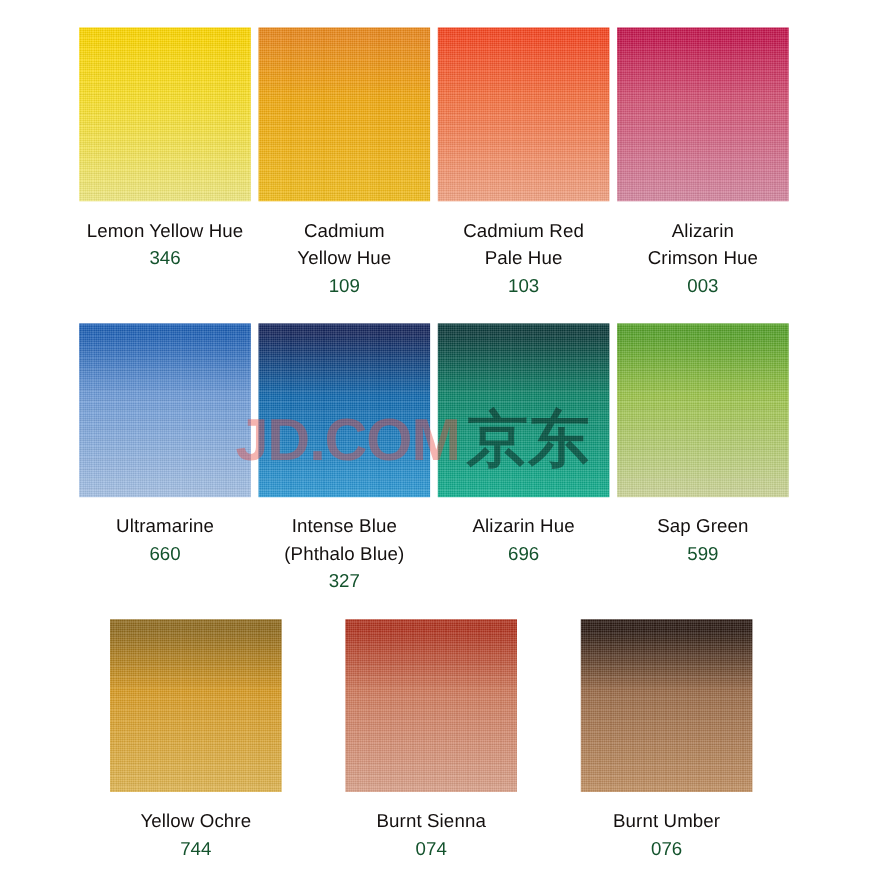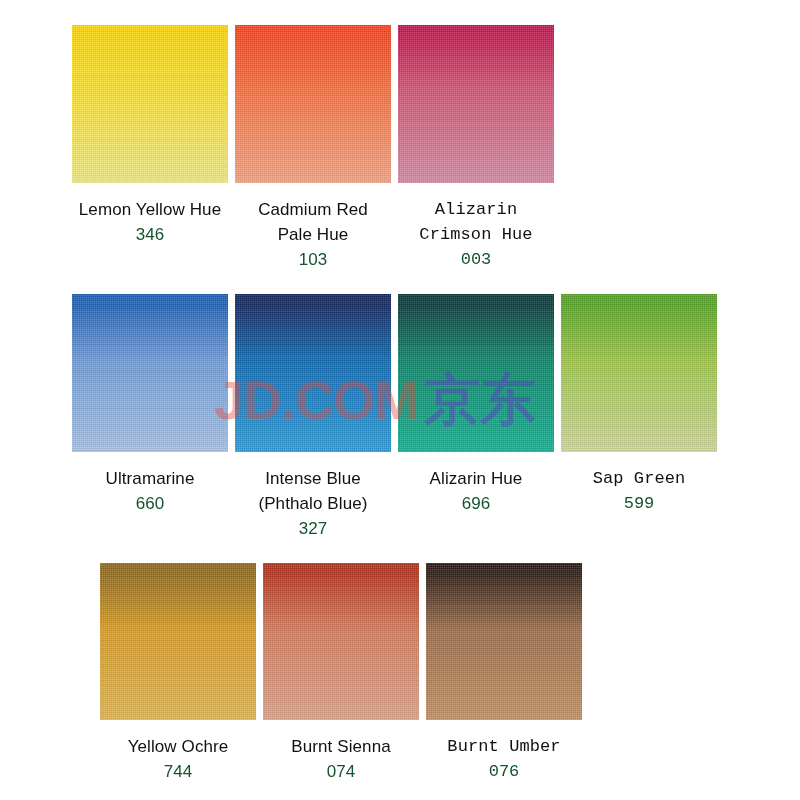--- a/index.html
+++ b/index.html
@@ -24,35 +24,35 @@
     width: 800px;
     height: 800px;
     box-sizing: border-box;
   }
 
   .row {
     position: absolute;
     left: 0;
     width: 656px;
     display: flex;
-    justify-content: flex-start;
+    justify-content: space-between;
   }
   .row-0 { top: 25px; }
   .row-1 { top: 294px; }
   .row-2 { top: 563px; margin-left: 28px; }
 
   .cell {
     width: 156px;
     margin-right: 7px;
     display: flex;
     flex-direction: column;
     align-items: center;
   }
   .cell:first-child { margin-left: 72px; }
-  .cell:last-child { margin-right: 0; font-family: Liberation Mono, monospace; }
+  .cell:last-child { margin-right: 0; }
 
   .swatch {
     width: 156px;
     height: 158px;
     position: relative;
     overflow: hidden;
   }
   .row-2 .swatch { height: 157px; }
 
   
@@ -132,20 +132,26 @@
 
 <div id="chart">
 
   <div class="row row-0">
     <div class="cell">
       <div class="swatch" style="background: linear-gradient(rgb(251, 213, 0) 0%, rgb(251, 213, 0) 6%, rgb(247, 222, 39) 42%, rgb(236, 230, 126) 100%);"></div>
       <div class="caption">Lemon Yellow Hue</div>
       <div class="code">346</div>
     </div>
     <div class="cell">
+      <div class="swatch" style="background: linear-gradient(rgb(232, 136, 26) 0%, rgb(232, 136, 26) 6%, rgb(239, 168, 14) 42%, rgb(240, 188, 28) 100%);"></div>
+      <div class="caption">Cadmium
+Yellow Hue</div>
+      <div class="code">109</div>
+    </div>
+    <div class="cell">
       <div class="swatch" style="background: linear-gradient(rgb(244, 69, 31) 0%, rgb(244, 69, 31) 6%, rgb(244, 112, 63) 42%, rgb(240, 161, 129) 100%);"></div>
       <div class="caption">Cadmium Red
 Pale Hue</div>
       <div class="code">103</div>
     </div>
     <div class="cell">
       <div class="swatch" style="background: linear-gradient(rgb(195, 23, 78) 0%, rgb(195, 23, 78) 6%, rgb(210, 82, 116) 42%, rgb(211, 135, 160) 100%);"></div>
       <div class="caption">Alizarin
 Crimson Hue</div>
       <div class="code">003</div>
@@ -189,16 +195,16 @@
     </div>
     <div class="cell">
       <div class="swatch" style="background: linear-gradient(rgb(43, 27, 20) 0%, rgb(43, 27, 20) 6%, rgb(154, 107, 72) 42%, rgb(192, 143, 98) 100%);"></div>
       <div class="caption">Burnt Umber</div>
       <div class="code">076</div>
     </div>
   </div>
 
   <div id="watermark" style="opacity: 0.4;">
     <span class="wm-latin" style="color: rgb(232, 70, 60);">JD.COM</span>
-    <span class="wm-cjk" style="color: #6d28d9;">京东</span>
+    <span class="wm-cjk" style="color: #000000;">京东</span>
   </div>
 
 </div>
 
 </body></html>

